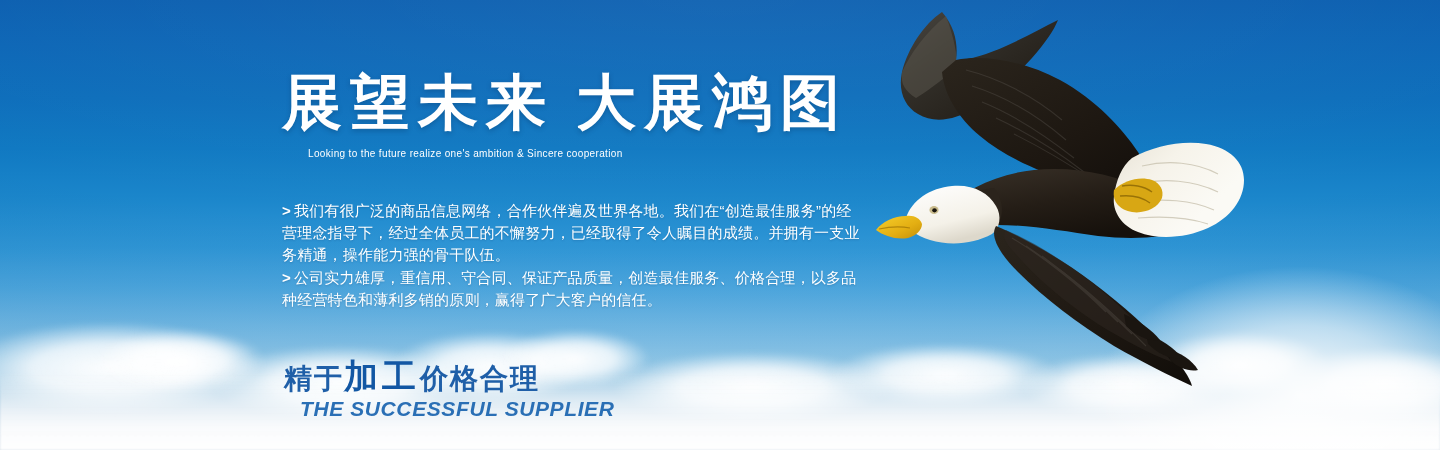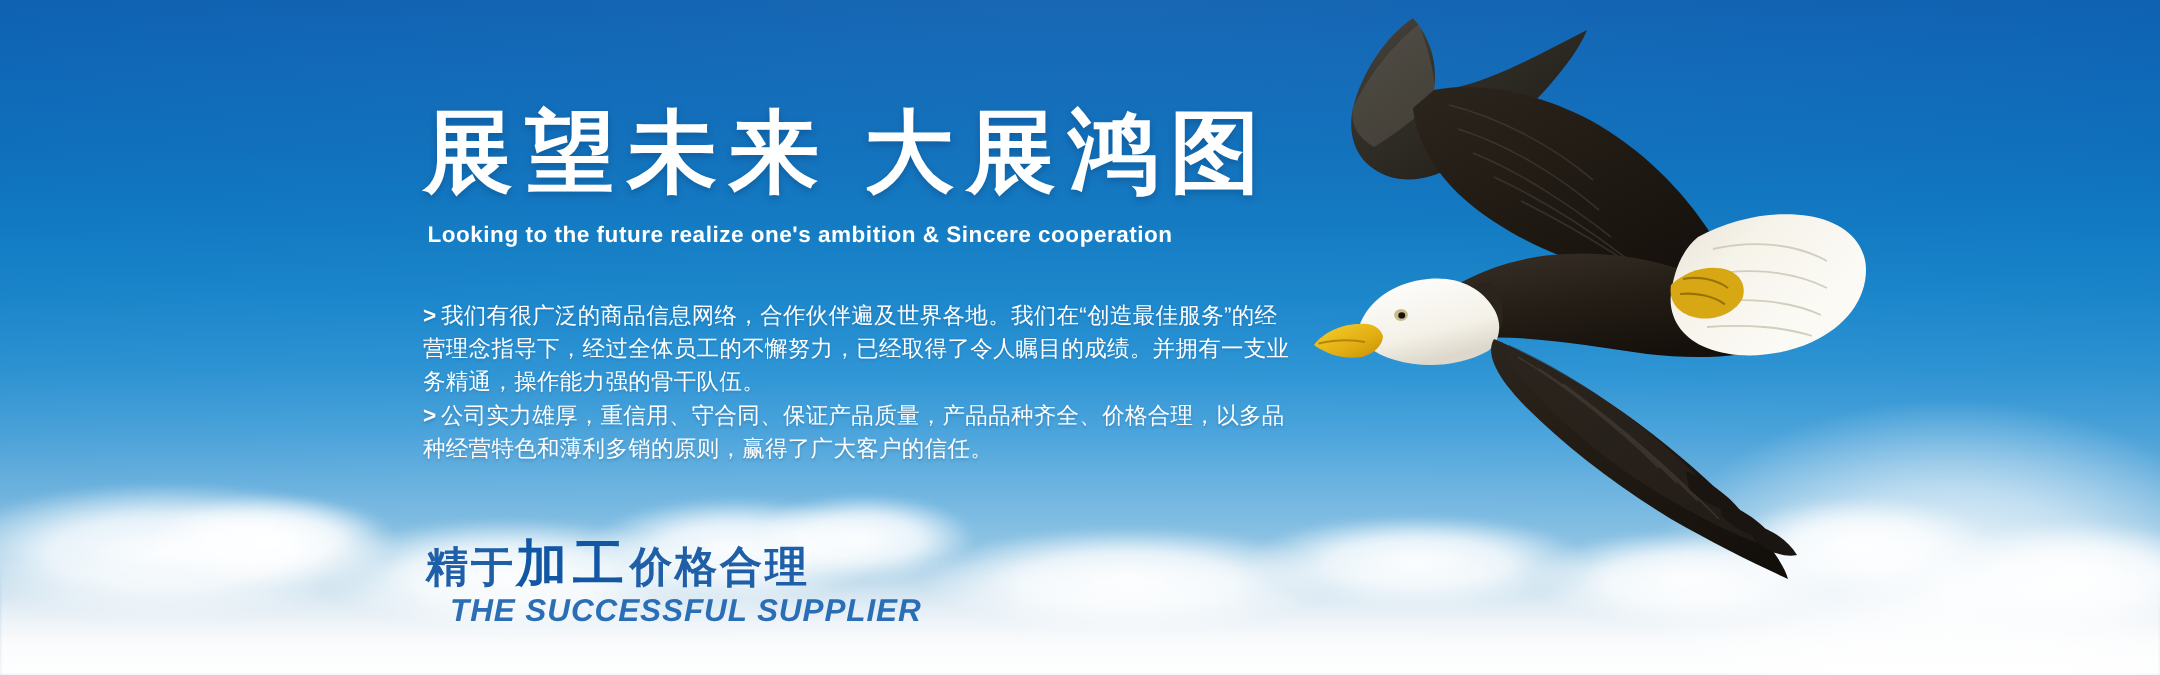--- a/index.html
+++ b/index.html
@@ -111,24 +111,24 @@
     font-weight: 700;
     color: #ffffff;
     letter-spacing: 8px;
     white-space: nowrap;
     text-shadow: 0 2px 5px rgba(3,40,80,0.28);
   }
   .headline .gap { display: inline-block; width: 22px; }
 
   .subhead {
     position: absolute;
-    left: 285px;
+    left: 308px;
     top: 148px;
-    font-size: 15px;
-    font-weight: 700;
+    font-size: 10px;
+    font-weight: 400;
     letter-spacing: 0.35px;
     color: #ffffff;
     white-space: nowrap;
   }
 
   .body-copy {
     position: absolute;
     left: 282px;
     top: 200px;
     width: 580px;
@@ -315,21 +315,21 @@
   <div class="content">
 
     <div class="headline">
       <span>展望未来</span><span class="gap"></span><span>大展鸿图</span>
     </div>
 
     <div class="subhead">Looking to the future realize one's ambition &amp; Sincere cooperation</div>
 
     <div class="body-copy">
       <p><span class="marker">&gt;</span><span>我们有很广泛的商品信息网络，合作伙伴遍及世界各地。我们在“创造最佳服务”的经营理念指导下，经过全体员工的不懈努力，已经取得了令人瞩目的成绩。并拥有一支业务精通，操作能力强的骨干队伍。</span></p>
-      <p><span class="marker">&gt;</span><span>公司实力雄厚，重信用、守合同、保证产品质量，产品品种齐全、价格合理，以多品种经营特色和薄利多销的原则，赢得了广大客户的信任。</span></p>
+      <p><span class="marker">&gt;</span><span>公司实力雄厚，重信用、守合同、保证产品质量，创造最佳服务、价格合理，以多品种经营特色和薄利多销的原则，赢得了广大客户的信任。</span></p>
     </div>
 
     <div class="slogan">
       <div class="slogan-cn"><span>精于</span><span class="big">加工</span><span>价格合理</span></div>
       <div class="slogan-en">THE SUCCESSFUL SUPPLIER</div>
     </div>
 
   </div>
 </div>
 

